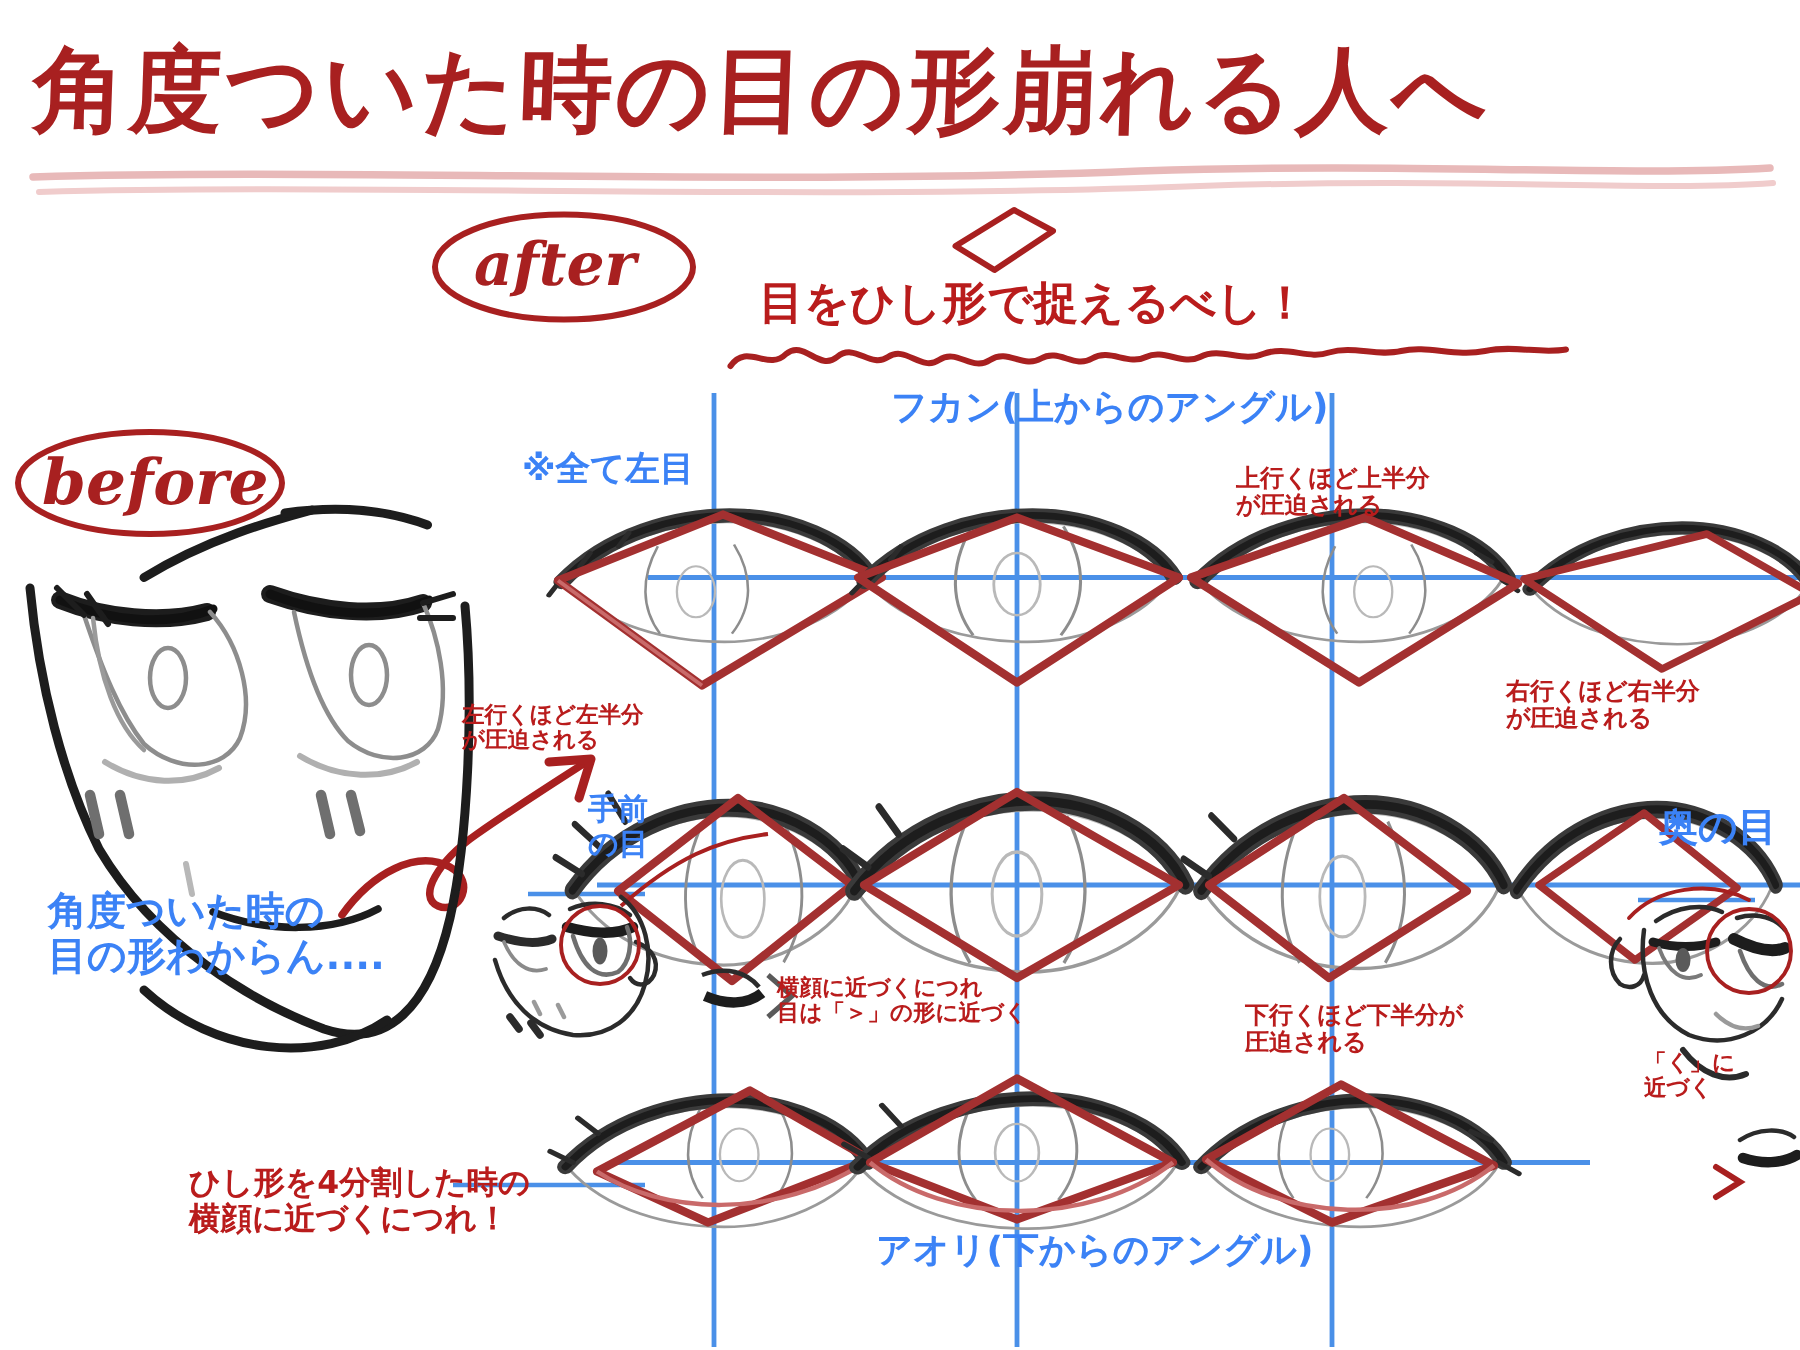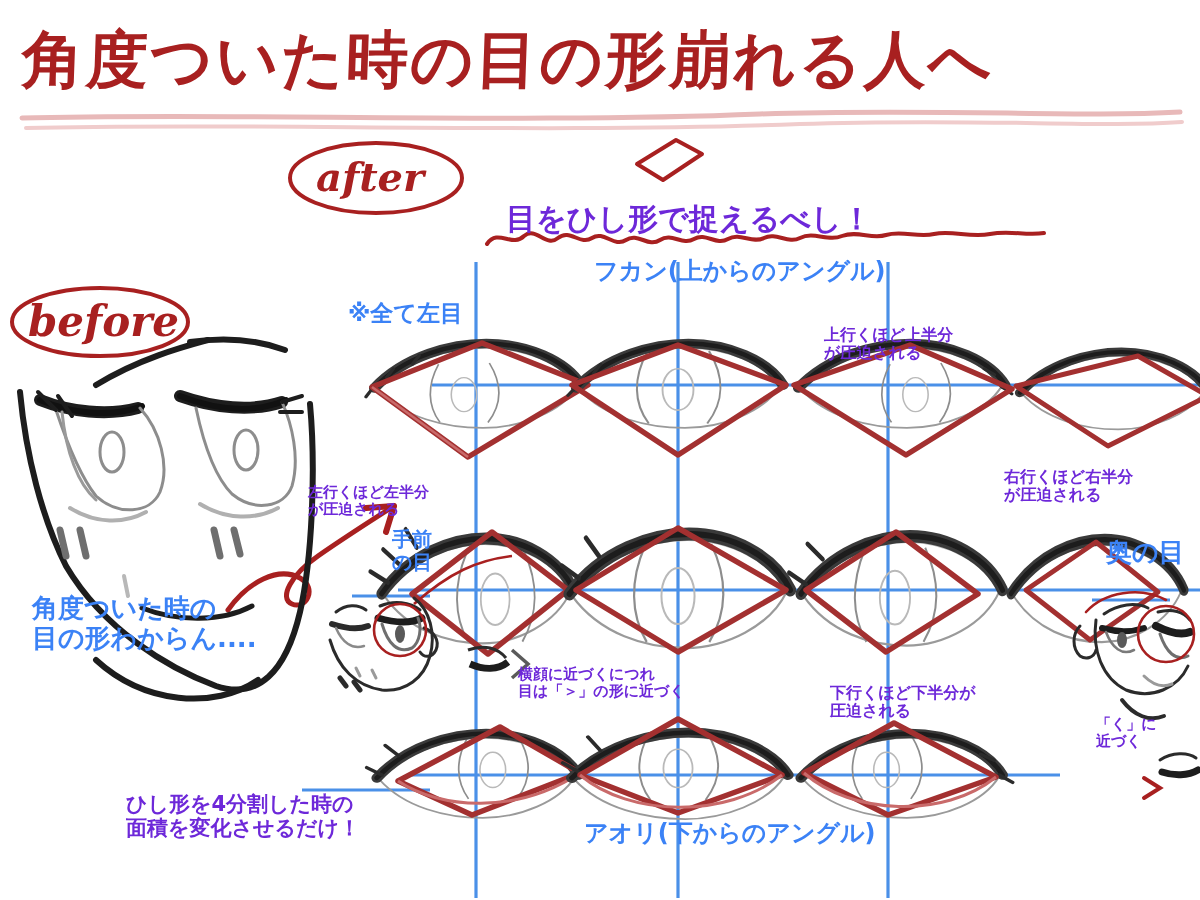--- a/index.html
+++ b/index.html
@@ -7,21 +7,21 @@
     width:1200px;height:900px;
     background:#ffffff;
     font-family:"DejaVu Sans", sans-serif;
     overflow:hidden;
     position:relative;
   }
   #page{position:absolute;left:0;top:0;width:1200px;height:900px;}
   svg#canvas{position:absolute;left:0;top:0;width:1200px;height:900px;}
 
   .txt{position:absolute;white-space:pre;line-height:1.15;}
-  .red{color:#6d28d9;margin-top:16px;}
+  .red{color:#b91c1c;}
   .dark{color:#3b82f6;}
 
   .title{
     font-size:62px;
     letter-spacing:2px;
     font-weight:700;
     color:#a82020;
     font-family:"DejaVu Sans", sans-serif;
     transform:skewX(-2deg);
   }
@@ -323,18 +323,18 @@
   <div class="txt red note-s" style="left:518px;top:650px;">横顔に近づくにつれ
 目は「＞」の形に近づく</div>
 
   <div class="txt red note" style="left:830px;top:668px;">下行くほど下半分が
 圧迫される</div>
 
   <div class="txt red note-s" style="left:1096px;top:700px;">「く」に
 近づく</div>
 
   <div class="txt red" style="left:126px;top:776px;font-size:21px;font-weight:600;">ひし形を4分割した時の
-面積を変化させるだけ！</div>
+横顔に近づくにつれ！</div>
 
   <div class="txt dark" style="left:32px;top:594px;font-size:26px;font-weight:600;">角度ついた時の
 目の形わからん....</div>
 
 </div>
 
 </body></html>

